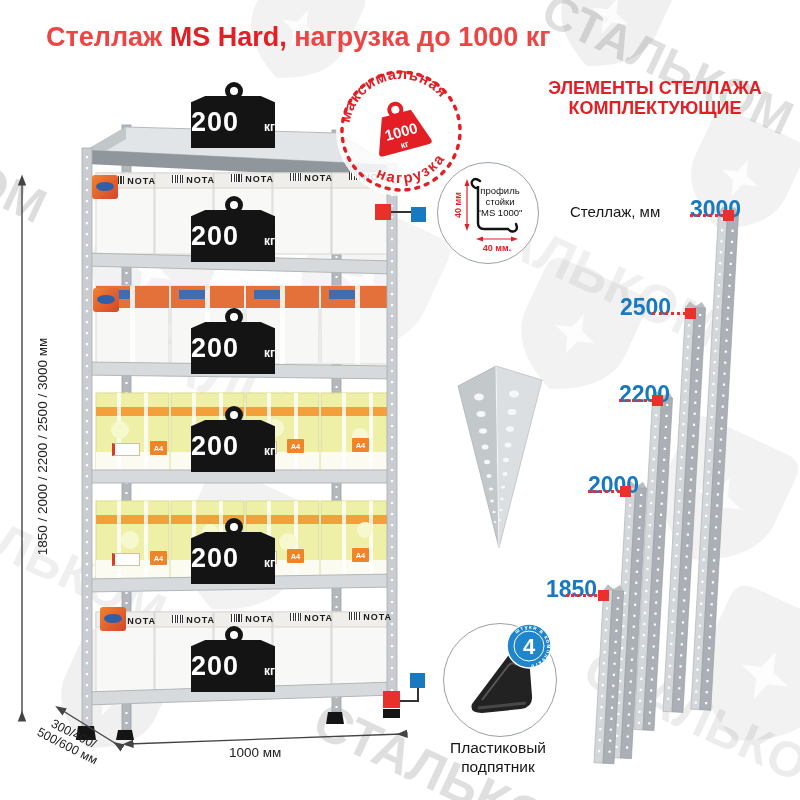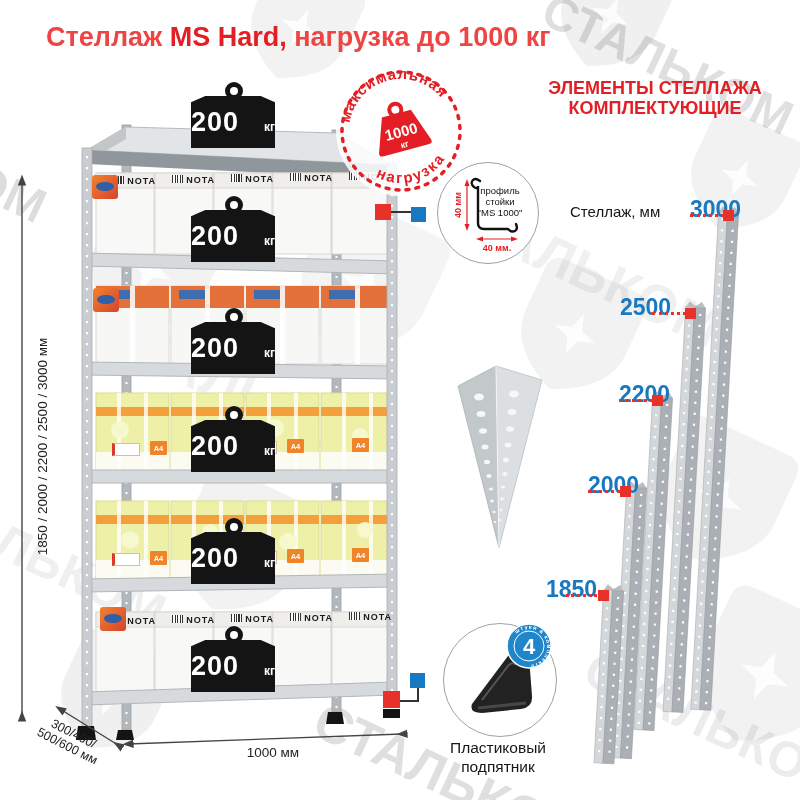--- a/index.html
+++ b/index.html
@@ -415,21 +415,21 @@
   </div>
 
   <svg class="abs" style="left:118px;top:722px" width="292" height="36" viewBox="0 0 292 36">
     <defs>
         <marker id="ah3" markerWidth="8" markerHeight="8" refX="4" refY="4" orient="auto">
           <path d="M0,4 L8,1 L8,7 Z" fill="#444"></path>
         </marker>
       </defs>
     <line x1="10" y1="22" x2="284" y2="12" stroke="#444" stroke-width="1.4" marker-start="url(#ah3)" marker-end="url(#ah3)"></line>
   </svg>
-  <div class="dim-text" style="left:229px;top:745px;width:70px;text-align:right">1000 мм</div>
+  <div class="dim-text" style="left:229px;top:745px;width:70px;text-align:left">1000 мм</div>
 
   <div class="circ" style="left:437px;top:162px;width:100px;height:100px">
     <svg width="100" height="100" viewBox="0 0 100 100">
       <path d="M 42 18 C 35 13 31 20 36 24 C 38 26 40 25 40 23 L 40 60 Q 40 66 46 66 L 70 66 C 75 71 81 68 78 61" fill="none" stroke="#111" stroke-width="2.4" stroke-linecap="round"></path>
       <g>
         <line x1="29" y1="20" x2="29" y2="64" stroke="#e31e24" stroke-width="1.2"></line>
         <path d="M29 16 L26.5 23 L31.5 23 Z" fill="#e31e24"></path>
           <path d="M29 68 L26.5 61 L31.5 61 Z" fill="#e31e24"></path>
         <text x="23" y="42" font-size="9" font-weight="bold" fill="#e31e24" text-anchor="middle" transform="rotate(-90 23 42)">40 мм</text>
       </g>

